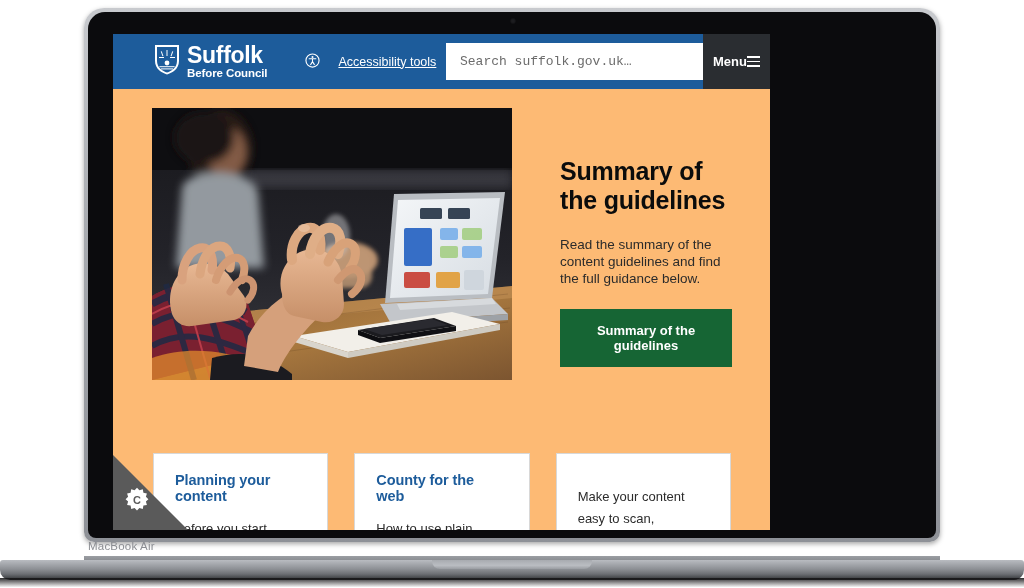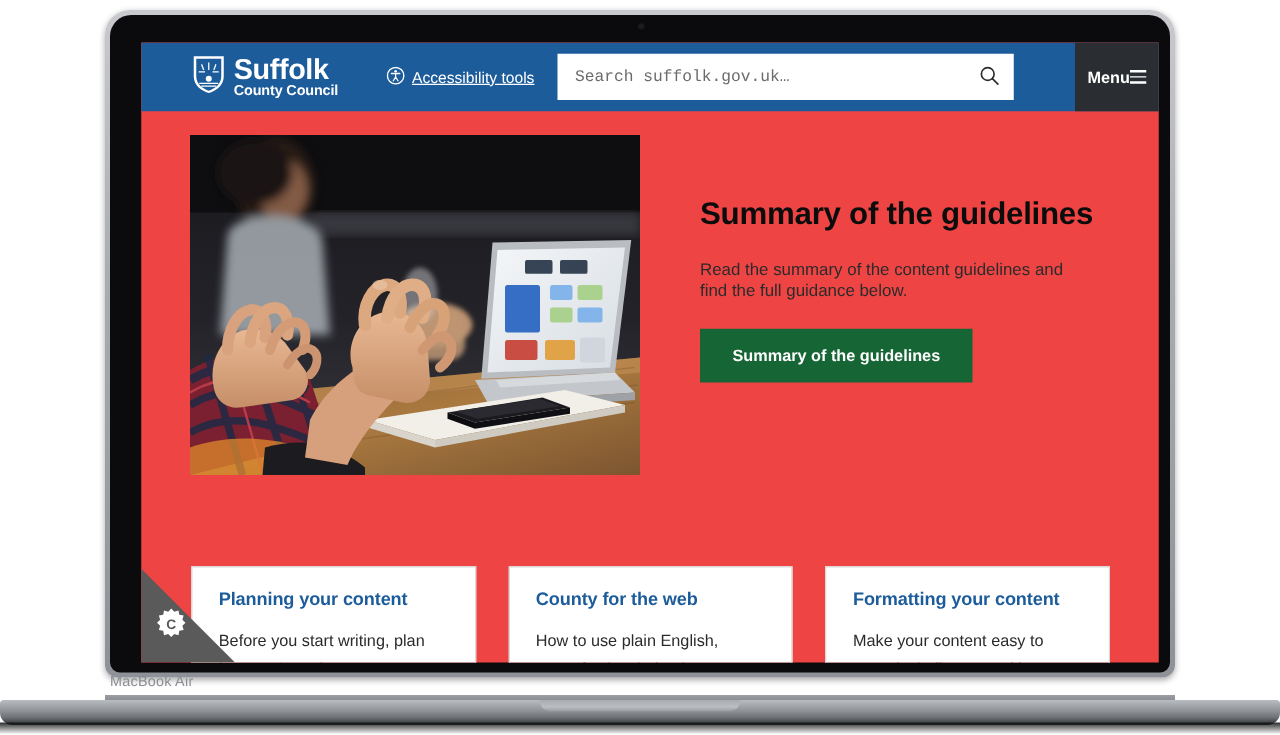--- a/index.html
+++ b/index.html
@@ -83,22 +83,22 @@
     position: absolute;
     left: 0; top: 578px;
     width: 1024px; height: 10px;
     background: linear-gradient(180deg,rgba(20,20,22,.9) 0%, rgba(255,255,255,0) 95%);
   }
 
   
   #screen {
     position: absolute;
     left: 113px; top: 34px;
-    width: 814px; height: 496px;
-    background: #ef4444;
+    width: 657px; height: 496px;
+    background: #fdba74;
     overflow: hidden;
   }
 
   
   #site-header {
     position: relative;
     height: 55px;
     background: #1d5c9b;
     display: flex;
     align-items: center;
@@ -127,21 +127,21 @@
     display: block;
     font-size: 11.5px;
     font-weight: bold;
     letter-spacing: -.1px;
     margin-top: 1px;
   }
 
   #accessibility-tools {
     display: flex;
     align-items: center;
-    gap: 6px;
+    gap: 18px;
     margin-left: 38px;
     color: #ffffff;
     font-size: 12.5px;
     cursor: pointer;
   }
   #accessibility-tools .label {
     text-decoration: underline;
   }
 
   #search-wrap {
@@ -318,21 +318,21 @@
               <rect x="17.4" y="7.2" width="1" height="5" transform="rotate(20 17.9 9.7)"></rect>
               <rect x="5" y="13" width="5" height="1"></rect>
               <rect x="16" y="13" width="5" height="1"></rect>
               <rect x="5.4" y="22.2" width="15.2" height="1"></rect>
               <rect x="7" y="24.4" width="12" height="1"></rect>
             </g>
           </svg>
         </span>
         <span id="brand-wordmark">
           <span id="brand-name">Suffolk</span>
-          <span id="brand-sub">County Council</span>
+          <span id="brand-sub">Before Council</span>
         </span>
       </div>
 
       <div id="accessibility-tools">
         <span>
           <svg width="15" height="15" viewBox="0 0 16 16" xmlns="http://www.w3.org/2000/svg">
             <circle cx="8" cy="8" r="7" fill="none" stroke="#ffffff" stroke-width="1.2"></circle>
             <circle cx="8" cy="4.3" r="1.1" fill="#ffffff"></circle>
             <path d="M4.4 6.2 H11.6 M8 6.2 V9.2 M8 9.2 L6 12.4 M8 9.2 L10 12.4" stroke="#ffffff" stroke-width="1.1" fill="none" stroke-linecap="round"></path>
           </svg>
@@ -495,21 +495,20 @@
     <div id="card-row">
       <div class="card">
         <h2 class="card-title">Planning your content</h2>
         <p class="card-body">Before you start writing, plan how you're going to structure your page and ensure it meets user needs.</p>
       </div>
       <div class="card">
         <h2 class="card-title">County for the web</h2>
         <p class="card-body">How to use plain English, tone of voice, behaviour nudges, writing techniques and things to avoid.</p>
       </div>
       <div class="card">
-        <h2 class="card-title">Formatting your content</h2>
         <p class="card-body">Make your content easy to scan, including page titles, lead text, headings, bold and bullet points.</p>
       </div>
     </div>
 
     <div id="cookie-widget">
       <span class="tri"></span>
       <span class="cog">
         <svg width="26" height="26" viewBox="0 0 26 26" xmlns="http://www.w3.org/2000/svg">
           <g fill="#ffffff">
             <path d="M13 0.8 L15.4 3.3 L18.8 2.3 L19.4 5.8 L22.9 6.4 L21.9 9.8 L24.4 12.2

